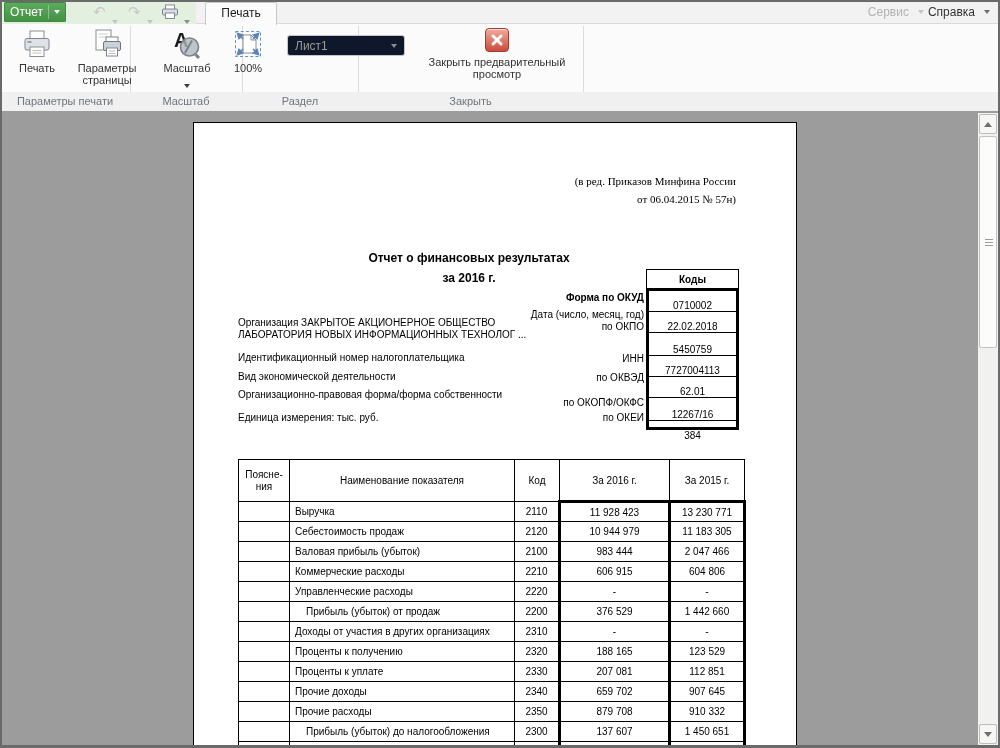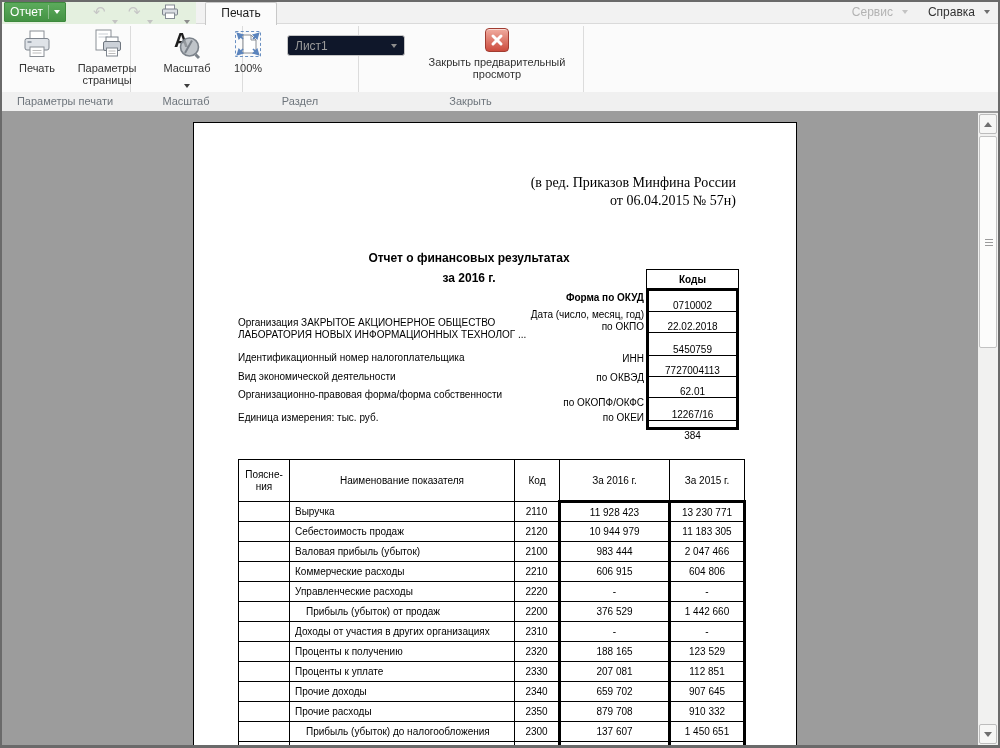--- a/index.html
+++ b/index.html
@@ -14,21 +14,21 @@
   .app-btn { position:absolute; left:4px; top:2px; width:62px; height:20px; border:1px solid #3d8a3d; border-radius:1px;
     background:linear-gradient(#5cab5c,#449344); color:#fff; font-size:12px; display:flex; align-items:center; cursor:default; }
   .app-btn .lbl { flex:1; text-align:center; }
   .app-btn .sep { width:1px; height:14px; background:rgba(255,255,255,.35); }
   .caret { width:0; height:0; border-left:3.5px solid transparent; border-right:3.5px solid transparent; border-top:4px solid #8d8d8d; display:inline-block; }
   .caret.white { border-top-color:#fff; margin:0 5px; }
   .qat-ico { position:absolute; top:3px; height:18px; display:flex; align-items:center; color:#c6c6c6; font-size:15px; }
   .qat-caret { position:absolute; top:10px; }
   .tab-active { position:absolute; left:205px; top:2px; width:72px; height:23px; background:#fbfbfb; border:1px solid #c8c8c8; border-bottom:none;
     border-radius:2px 2px 0 0; text-align:center; line-height:21px; font-size:12px; color:#1c1c1c; z-index:6; }
-  .top-menus { position:absolute; right:10px; top:0; height:24px; display:flex; align-items:center; gap:20px; font-size:12px; }
+  .top-menus { position:absolute; right:10px; top:0; height:24px; display:flex; align-items:center; gap:4px; font-size:12px; }
   .tmenu { display:flex; align-items:center; gap:9px; }
   .tmenu.disabled { color:#b3b3b3; }
   .tmenu.disabled .caret { border-top-color:#c3c3c3; }
   .tmenu.normal { color:#333; }
 
   
   .ribbon { position:absolute; left:0; top:24px; width:1000px; height:87px; background:#fbfbfb; border-bottom:1px solid #a9a9a9; z-index:4; }
   .vsep { position:absolute; top:2px; width:1px; height:84px; background:#dcdcdc; }
   .rbtn { position:absolute; top:4px; text-align:center; cursor:default; }
   .rbtn .ico { width:32px; height:32px; margin:0 auto; display:block; }
@@ -49,21 +49,21 @@
   .sbar { position:absolute; right:2px; top:113px; width:20px; height:632px; background:#f1f1f0; z-index:50; }
   .sbtn { position:absolute; left:1px; width:18px; height:20px; background:#f6f6f5; border:1px solid #bcbcbc; border-radius:2px;
     display:flex; align-items:center; justify-content:center; }
   .arr-up { width:0; height:0; border-left:4px solid transparent; border-right:4px solid transparent; border-bottom:5px solid #6f6f6f; }
   .arr-dn { width:0; height:0; border-left:4px solid transparent; border-right:4px solid transparent; border-top:5px solid #6f6f6f; }
   .sthumb { position:absolute; left:1px; top:23px; width:18px; height:212px; background:#fcfcfb; border:1px solid #c2c2c2; border-radius:2px; }
   .grip { position:absolute; left:5px; top:50%; width:8px; height:1px; background:#9b9b9b; box-shadow:0 -3px 0 #9b9b9b, 0 3px 0 #9b9b9b; }
 
   
   .doc { position:absolute; inset:0; font-size:10px; color:#000; }
-  .note { position:absolute; right:60px; width:300px; text-align:right; font-family:"Liberation Serif", serif; font-size:14px; }
+  .note { position:absolute; right:60px; width:300px; text-align:right; font-family:"Liberation Serif", serif; font-size:11px; }
   .dtitle { position:absolute; left:0; width:550px; text-align:center; font-weight:bold; font-size:12px; }
   .ltext { position:absolute; left:44px; }
   .rlabel { position:absolute; left:150px; width:300px; text-align:right; }
   .codes-hdr { position:absolute; left:452px; top:146px; width:93px; height:20px; border:1px solid #000;
     display:flex; align-items:center; justify-content:center;font-weight:bold; }
   .codes-box { position:absolute; left:452px; top:165px; width:93px; height:142px; border:3px solid #000; display:flex; flex-direction:column; }
   .crow { display:flex; align-items:center; justify-content:center; border-bottom:1px solid #000;margin-top:9px; }
   .crow.last { border-bottom:none; flex:1; }
   .crow.tall { align-items:flex-start; padding-top:2px; }
 

